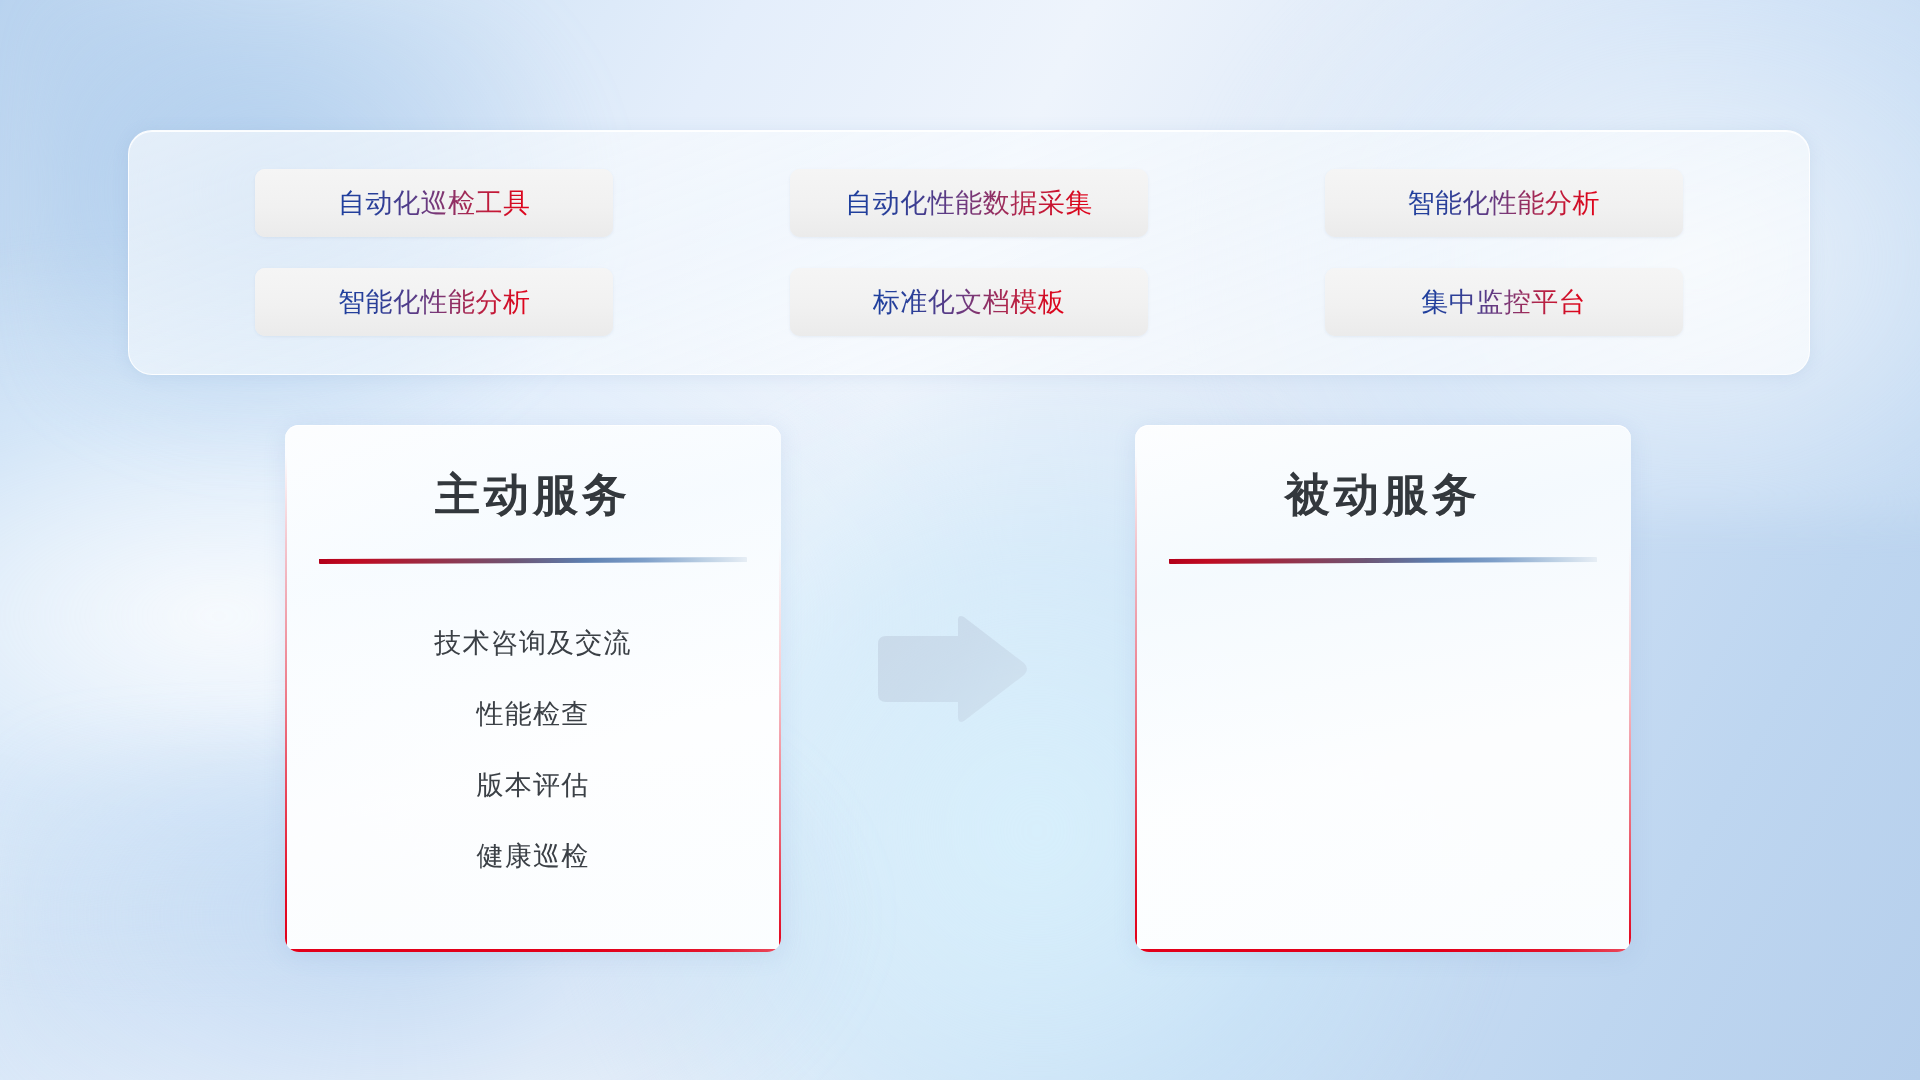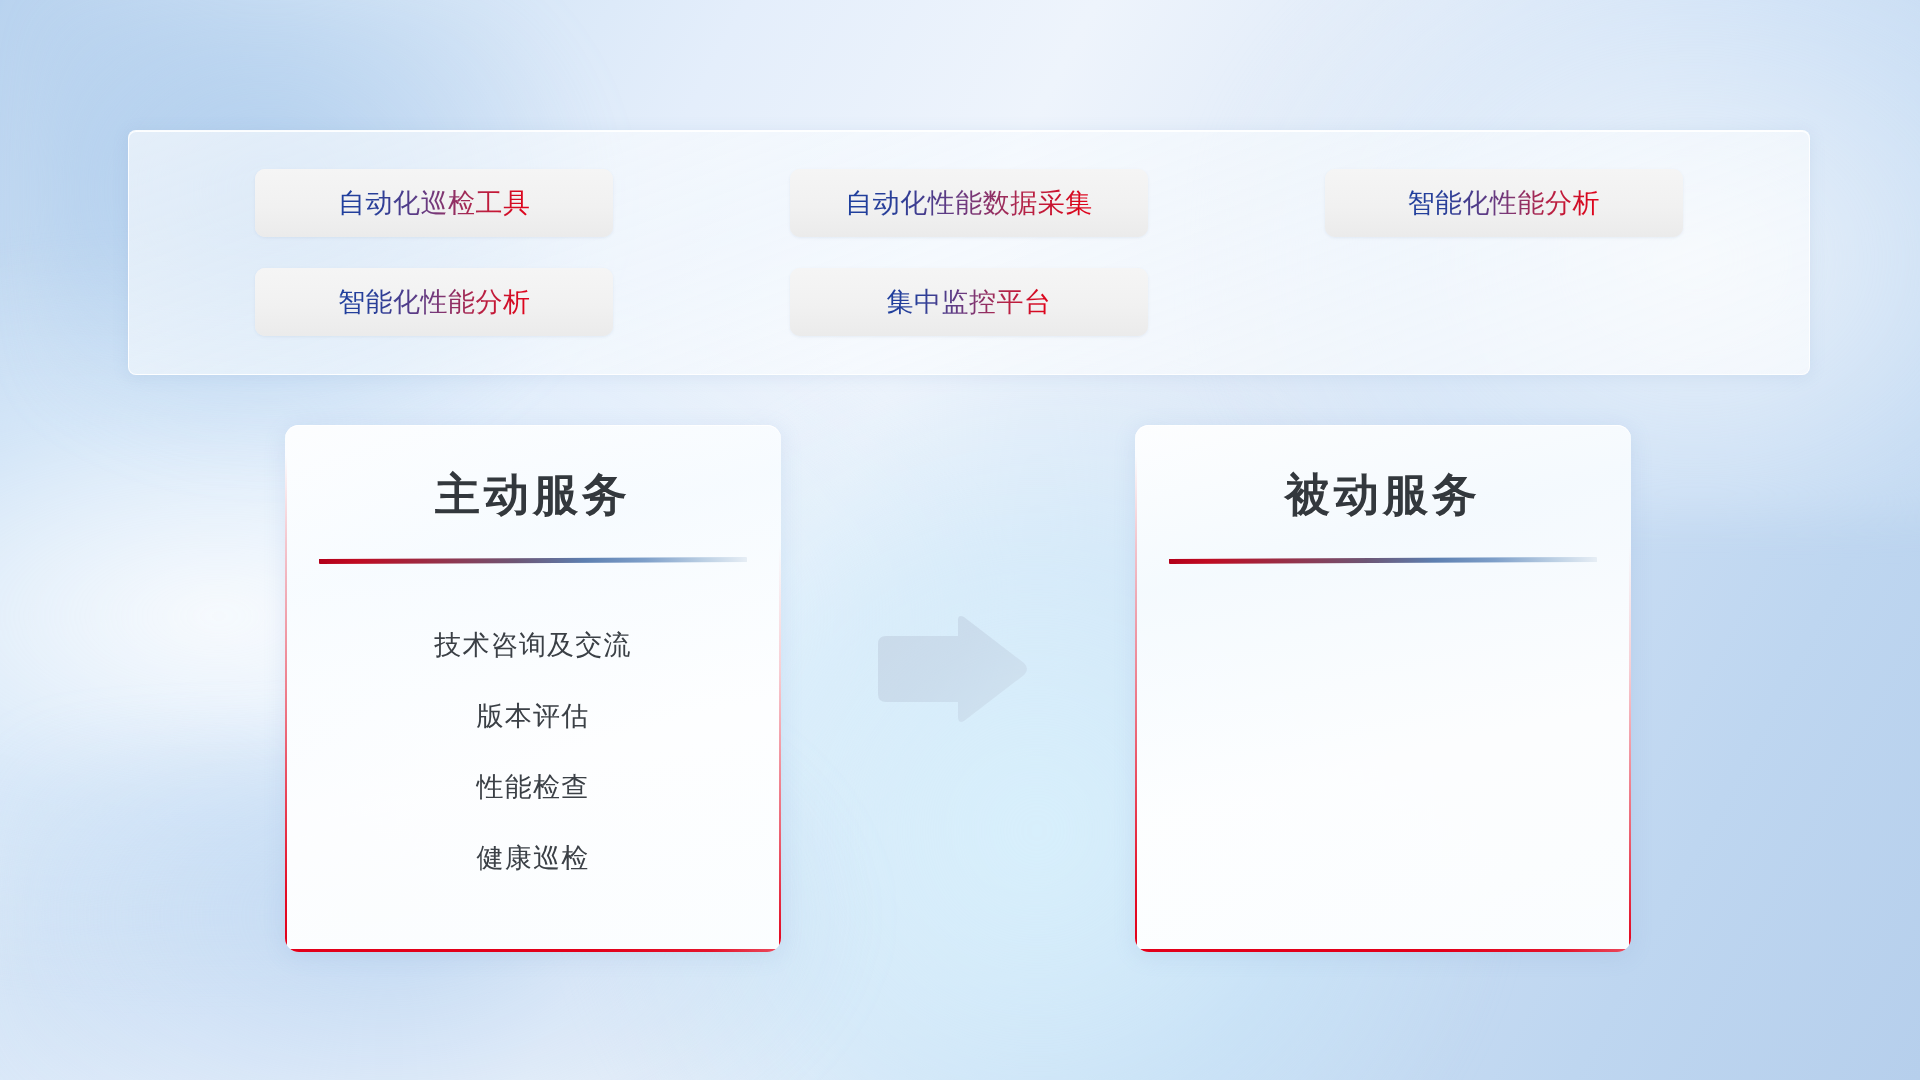--- a/index.html
+++ b/index.html
@@ -78,21 +78,21 @@
         rgba(163,198,235,.55) 0%,
         rgba(163,198,235,0) 72%);
     filter: blur(26px);
   }
 
   
   #top-panel {
     position: absolute;
     left: 128px; top: 130px;
     width: 1682px; height: 245px;
-    border-radius: 8px;
+    border-radius: 24px;
     background: linear-gradient(160deg,
         rgba(255,255,255,.62) 0%,
         rgba(250,253,255,.52) 38%,
         rgba(255,255,255,.68) 100%);
     border: 1px solid rgba(255,255,255,.86);
     box-shadow:
       0 2px 16px rgba(120,156,200,.16),
       inset 0 1px 0 rgba(255,255,255,.9);
     text-align: center;
   }
@@ -252,20 +252,21 @@
     flex-direction: column;
     list-style: none;
   }
   .card-list li {
     text-align: center;
     font-size: 27px;
     color: #3b4046;
     letter-spacing: 1.2px;
     line-height: 1;
     padding: 22px 0;
+    font-family: Liberation Mono, monospace;
   }
 
   
   #flow-arrow {
     position: absolute;
     left: 872px; top: 614px;
     width: 160px; height: 112px;
     opacity: .46;
   }
   #flow-arrow svg { width: 100%; height: 100%; display: block; }
@@ -300,42 +301,47 @@
         <span class="pill-label">智能化性能分析</span>
       </div>
     </div>
 
     <div class="pill">
       <div class="pill-inner">
         <span class="pill-label">智能化性能分析</span>
       </div>
     </div>
 
+    <div class="pill">
+      <div class="pill-inner">
+        <span class="pill-label">标准化文档模板</span>
+      </div>
+    </div>
 
     <div class="pill">
       <div class="pill-inner">
         <span class="pill-label">集中监控平台</span>
       </div>
     </div>
 
   </div>
 </section>
 
 <section class="service-card" id="card-active">
   <div class="card-edge-left"></div>
   <div class="card-edge-right"></div>
   <div class="card-edge-bottom"></div>
 
   <h2 class="card-title">主动服务</h2>
   <div class="card-divider"></div>
 
   <ul class="card-list">
     <li>技术咨询及交流</li>
+    <li>性能检查</li>
     <li>版本评估</li>
-    <li>性能检查</li>
     <li>健康巡检</li>
   </ul>
 </section>
 
 <div id="flow-arrow">
   <svg viewBox="0 0 160 112" xmlns="http://www.w3.org/2000/svg" aria-hidden="true">
     <defs>
       <linearGradient id="arrowGrad" x1="0" y1="0" x2="1" y2="0.6">
         <stop offset="0%" stop-color="#b9c6d8"></stop>
         <stop offset="55%" stop-color="#bccbdd"></stop>

